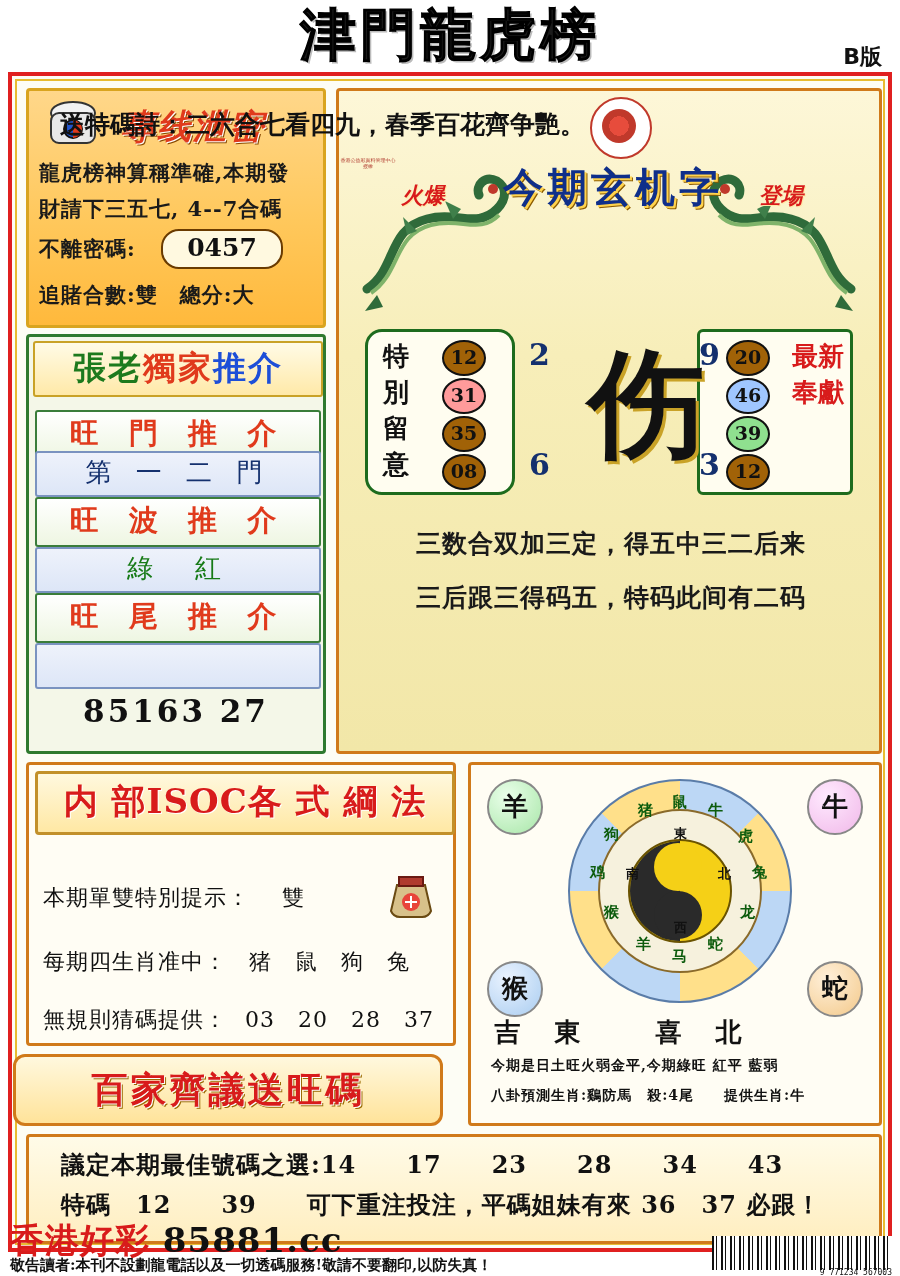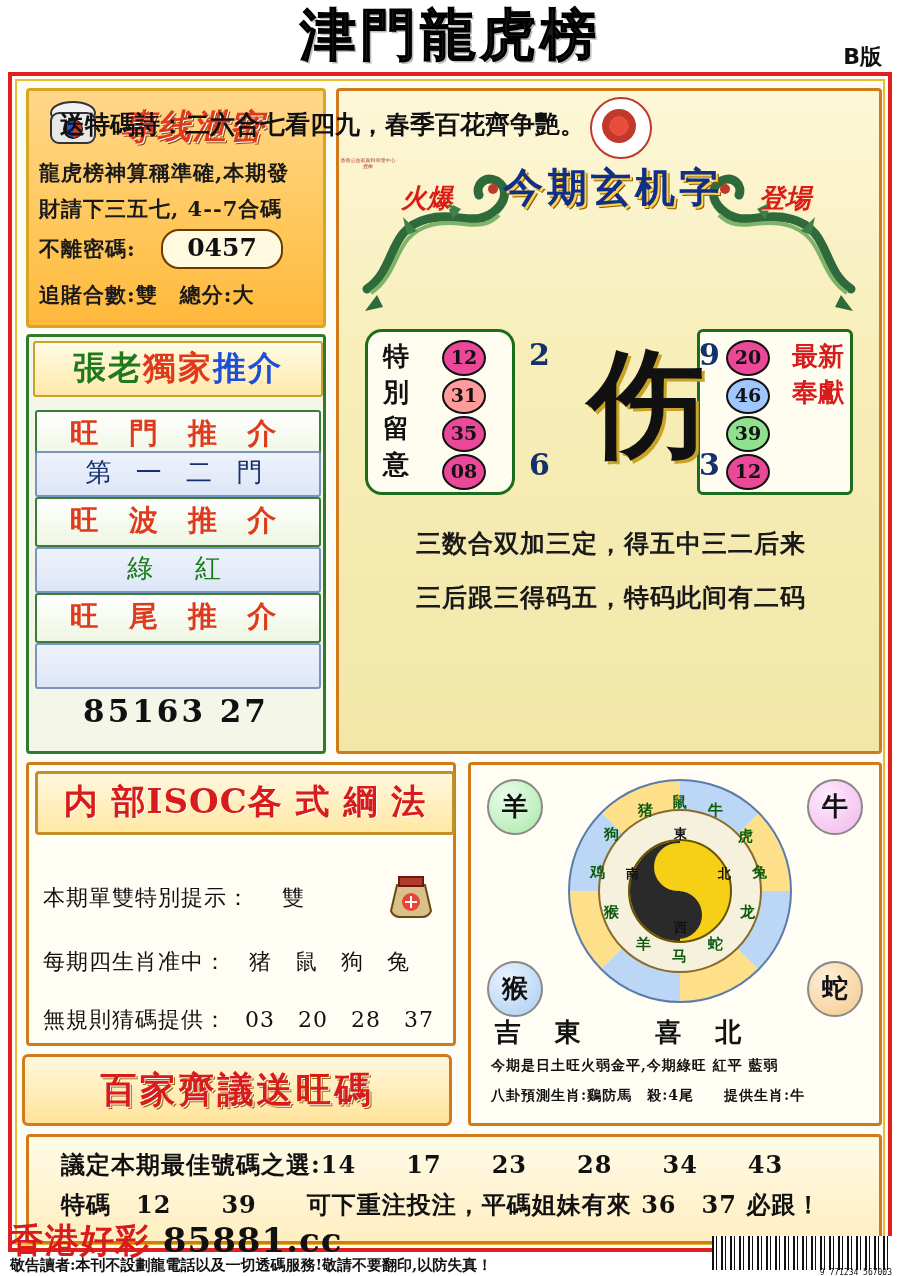--- a/index.html
+++ b/index.html
@@ -131,21 +131,21 @@
     position:absolute;left:10px;top:10px;width:34px;height:34px;border-radius:50%;
     background:radial-gradient(circle,#e74c3c 40%,#c0392b 41%);
   }
   .emblem-text{
     position:absolute;left:0;top:-2px;width:58px;text-align:center;font-size:5px;color:#b03a2e;
   }
   .banner-row{
     position:absolute;left:0;top:68px;width:546px;height:58px;
   }
   .banner-hot,.banner-stage{
-    position:absolute;top:22px;font-size:26px;font-weight:bold;color:#d81b1b;
+    position:absolute;top:22px;font-size:22px;font-weight:bold;color:#d81b1b;
     font-style:italic;text-shadow:1px 1px 0 #ffe9a8;
   }
   .banner-hot{left:62px;}
   .banner-stage{left:420px;}
   .banner-main{
     position:absolute;left:134px;top:2px;width:280px;height:54px;
     text-align:center;line-height:52px;font-size:40px;font-weight:bold;
     color:#0f2f8a;letter-spacing:4px;
     text-shadow:2px 2px 0 #ffd34d,3px 3px 0 #8a5a00;
     font-family:"DejaVu Serif","Liberation Serif",serif;
@@ -165,21 +165,21 @@
     font-size:26px;font-weight:bold;color:#111;line-height:36px;text-align:center;
     font-family:"DejaVu Serif","Liberation Serif",serif;
   }
   .ball-col{position:absolute;left:56px;top:6px;width:80px;}
   .ball{
     width:40px;height:32px;margin:2px auto;border-radius:50%;
     border:2px solid #111;text-align:center;line-height:30px;
     font-size:19px;font-weight:bold;color:#111;
     font-family:"DejaVu Serif","Liberation Serif",serif;
   }
-  .ball-y{background:#ec4899;}
+  .ball-y{background:#a16207;}
   .ball-g{background:#8fe08f;}
   .ball-b{background:#9fc6ff;}
   .ball-r{background:#ff9b9b;}
 
   .latest-box{
     position:absolute;right:26px;top:238px;width:150px;height:160px;
     border:3px solid #1d6b1d;border-radius:6px;background:#fffdf0;
   }
   .latest-label{
     position:absolute;right:6px;top:6px;width:52px;height:146px;
@@ -233,22 +233,22 @@
   .il1{top:118px;}
   .il2{top:182px;}
   .il3{top:240px;}
   .isoc-val{color:#111;}
   .money-icon{
     position:absolute;right:14px;top:104px;width:56px;height:50px;
   }
 
   
   .baijia{
-    left:10px;top:978px;width:430px;height:72px;
-    border:3px solid #d07a1a;border-radius:6px;
+    left:1px;top:978px;width:430px;height:72px;
+    border:3px solid #d07a1a;border-radius:12px;
     background:linear-gradient(180deg,#fff8de,#ffe39a);
   }
   .baijia-text{
     position:absolute;left:0;top:0;width:424px;height:66px;
     text-align:center;line-height:64px;font-size:36px;font-weight:bold;color:#d81b1b;
     letter-spacing:3px;font-family:"DejaVu Serif","Liberation Serif",serif;
     text-shadow:1px 1px 0 #fff,2px 2px 0 #9a6a00;
   }
 
   
@@ -293,21 +293,21 @@
     position:absolute;font-size:15px;font-weight:bold;color:#0d5c0d;
     font-family:"DejaVu Serif","Liberation Serif",serif;
   }
   .wheel-dir{
     position:absolute;font-size:13px;font-weight:bold;color:#111;
     font-family:"DejaVu Serif","Liberation Serif",serif;
   }
   .bagua-motto{
     position:absolute;left:0;top:250px;width:328px;height:32px;
     text-align:center;font-size:26px;font-weight:bold;color:#111;letter-spacing:34px;
-    font-family:Liberation Serif, serif;
+    font-family:Liberation Sans, sans-serif;
   }
   .bagua-note{
     position:absolute;left:20px;font-size:14px;color:#111;font-weight:bold;
     font-family:"DejaVu Serif","Liberation Serif",serif;letter-spacing:1px;text-align:center;
   }
   .bn1{top:292px;}
   .bn2{top:322px;}
 
   
   .summary{

